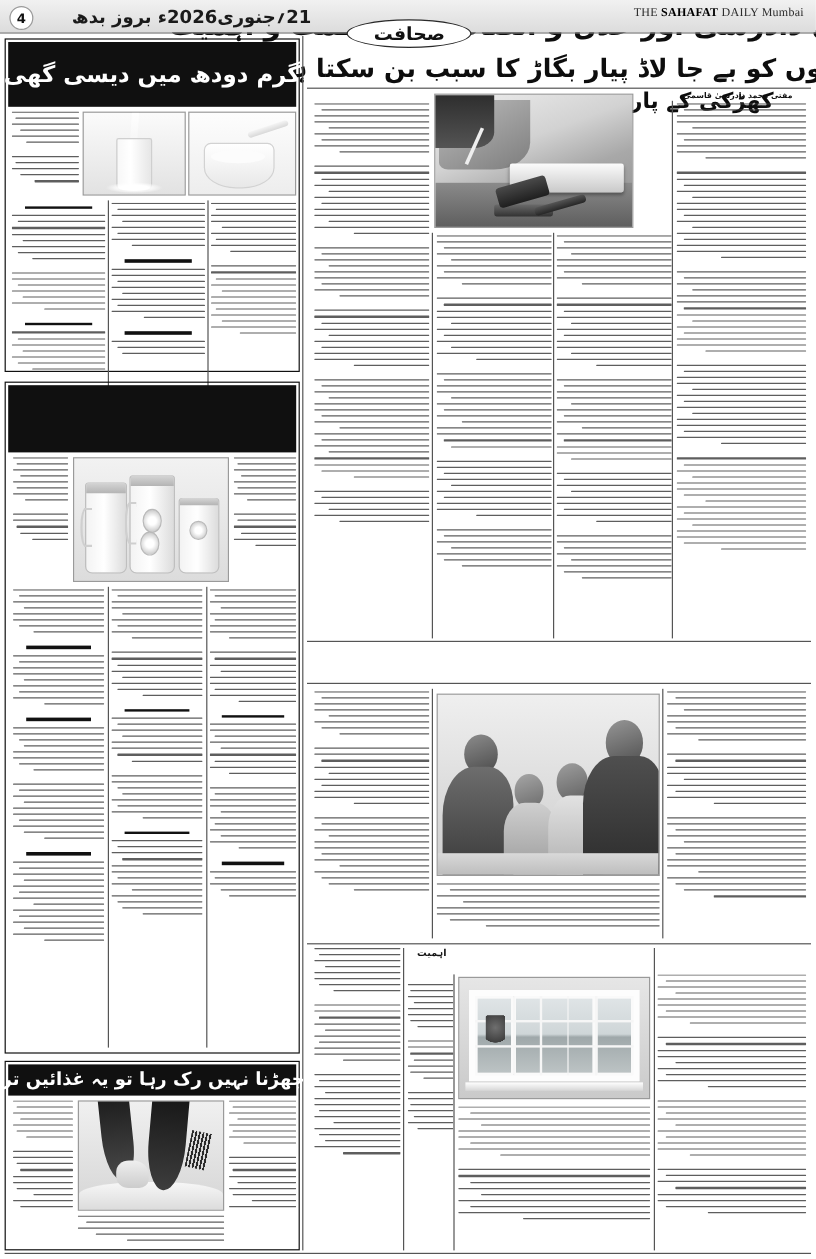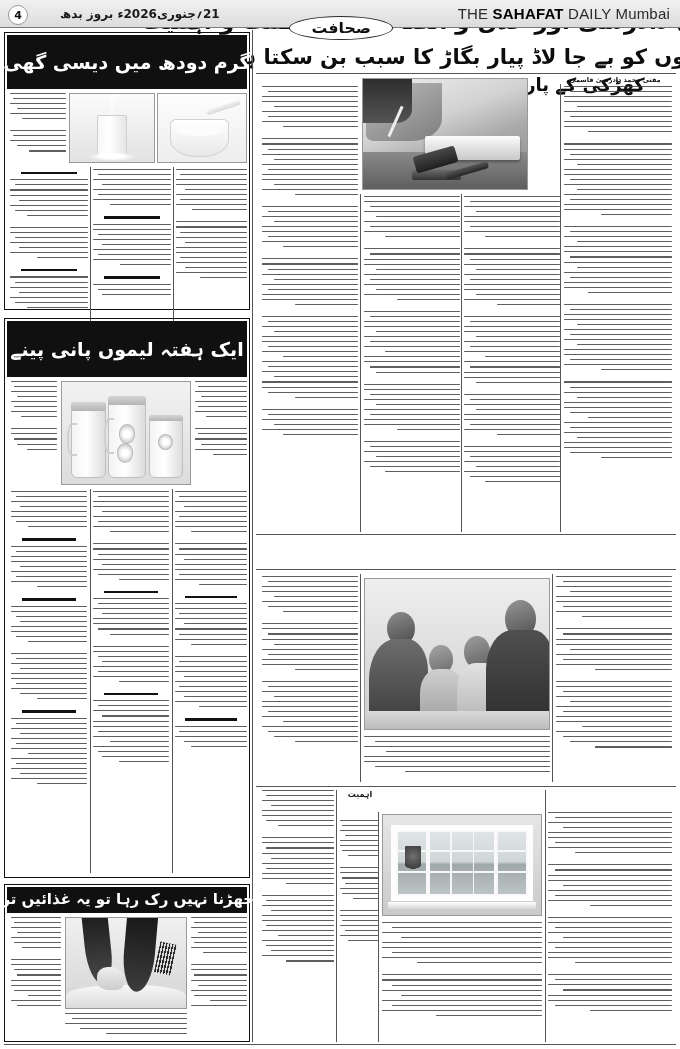--- a/index.html
+++ b/index.html
@@ -18,36 +18,36 @@
   }
   .pagenum{
     position:absolute;left:8px;top:5px;width:18px;height:18px;border-radius:50%;
     background:#fff;border:1px solid #999;
     display:flex;align-items:center;justify-content:center;
     font-size:11px;font-weight:bold;color:#111;
   }
   .dateline{
     position:absolute;left:60px;top:4px;height:20px;
     display:flex;align-items:center;
-    font-size:12px;font-weight:bold;color:#1a1a1a;direction:rtl;
+    font-size:15px;font-weight:bold;color:#1a1a1a;direction:rtl;
     letter-spacing:-0.2px;
   }
   .logo-oval{
     position:absolute;left:289px;top:16px;width:102px;height:22px;
     border:1.6px solid #2a2a2a;border-radius:50%/50%;
     background:#fff;display:flex;align-items:center;justify-content:center;
   }
   .logo-oval span{
     font-size:15px;font-weight:bold;color:#111;direction:rtl;
     transform:scaleX(1.05);letter-spacing:-0.5px;
   }
   .brandline{
     position:absolute;right:10px;top:5px;
-    font-size:15px;color:#2b2b2b;direction:ltr;letter-spacing:.2px;
-    font-family:Liberation Sans, sans-serif;
+    font-size:10px;color:#2b2b2b;direction:ltr;letter-spacing:.2px;
+    font-family:Liberation Serif, serif;
   }
   .brandline b{font-weight:bold;color:#000;}
 
   
   .block{position:absolute;box-sizing:border-box;}
   .blk-border{border:1.4px solid #111;}
 
   .hl-black{
     background:#101010;color:#fff;text-align:center;direction:rtl;
     font-weight:bold;display:flex;flex-direction:column;
@@ -342,21 +342,20 @@
       </div>
     </div>
 
     <div class="divider-v" style="left:85px;top:134px;height:172px;"></div>
     <div class="divider-v" style="left:168px;top:134px;height:172px;"></div>
   </div>
 
   <div class="block blk-border" style="left:4px;top:318px;width:246px;height:560px;">
 
     <div class="hl-black" style="position:absolute;left:2px;top:2px;width:240px;height:56px;font-size:19px;">
-      <span class="l1">ایک ہفتہ لیموں پانی پینے</span>
     </div>
 
     <div class="photo ph-lemon" style="left:56px;top:62px;width:130px;height:104px;">
       <div class="jar j1">
           <div class="lid"></div>
           <div class="handle"></div>
         </div>
       <div class="jar j2">
           <div class="lid"></div>
           <div class="handle"></div>

